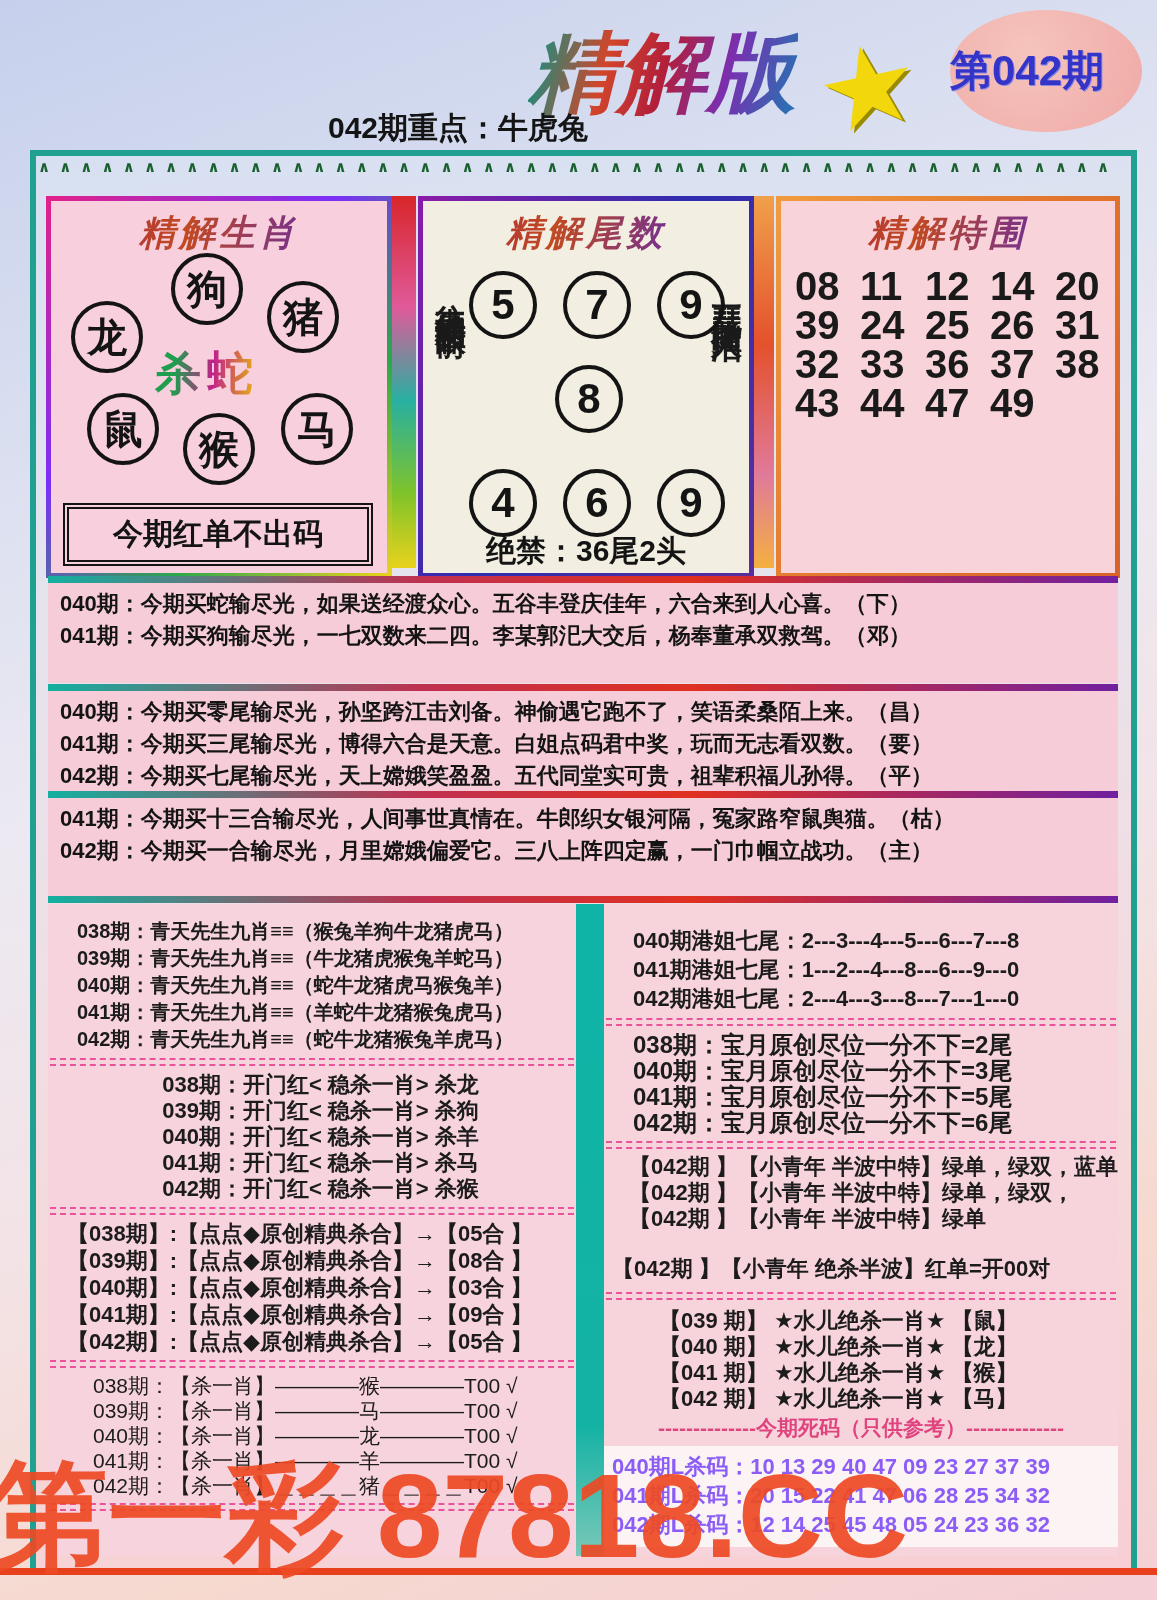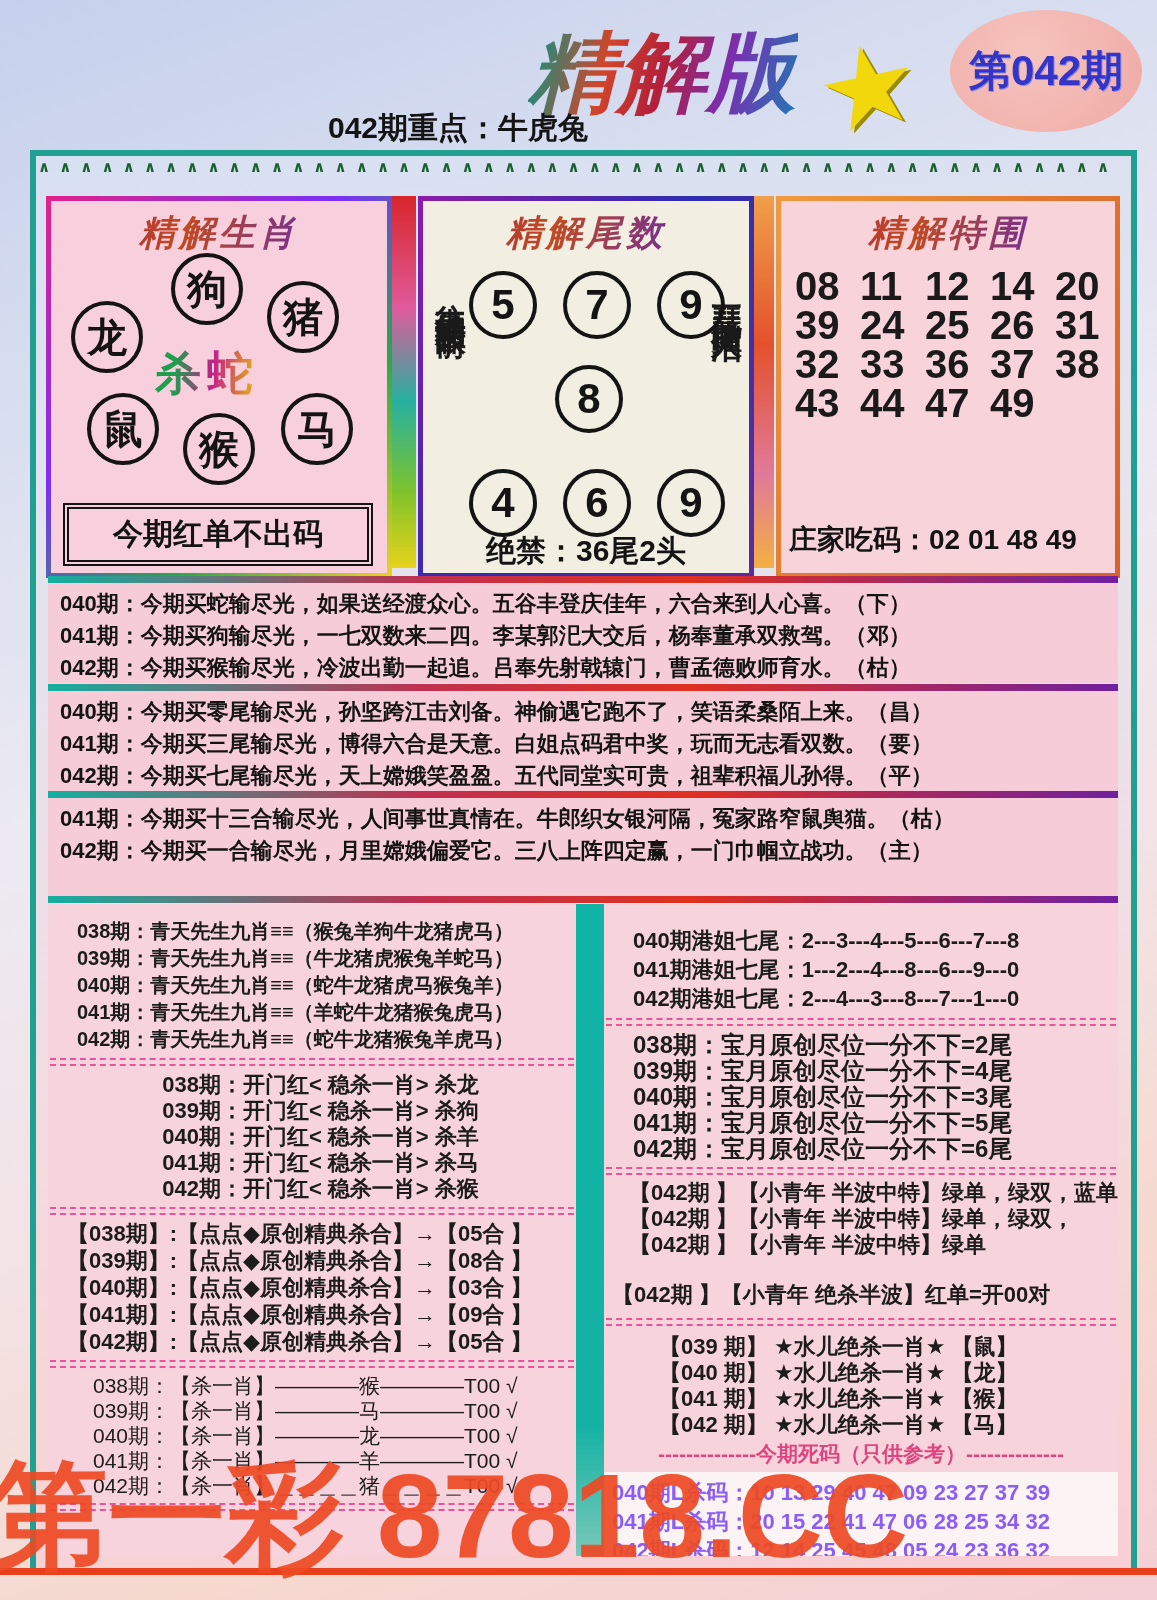--- a/index.html
+++ b/index.html
@@ -7,21 +7,21 @@
   .page{position:relative;width:1157px;height:1600px;overflow:hidden;
     background:linear-gradient(160deg,#c6d0ec 0%,#d8def0 20%,#ece9f2 42%,#f3e3e6 62%,#f6d9cf 82%,#f4cfd6 100%);}
   
   .hdr-title{position:absolute;left:528px;top:14px;font-size:88px;font-weight:900;font-style:italic;
     letter-spacing:2px;white-space:nowrap;z-index:6;}
   .gtext{background:linear-gradient(105deg,#178f7e 5%,#d2452a 30%,#b31f3a 50%,#7a2fb0 72%,#2b6fb3 95%);
     -webkit-background-clip:text;background-clip:text;color:transparent;}
   .hdr-star{position:absolute;left:818px;top:22px;font-size:112px;color:#f2d70c;
     text-shadow:3px 3px 0 #9a8a00;transform:rotate(-12deg);z-index:7;font-style:normal;}
   .issue-ellipse{position:absolute;left:950px;top:10px;width:192px;height:122px;border-radius:50%;
-    background:radial-gradient(circle at 40% 35%,#f6c4bd,#efa9a6);z-index:5;display:flex;align-items:center;justify-content:center;}
+    background:radial-gradient(circle at 40% 35%,#f6c4bd,#efa9a6);z-index:5;display:flex;align-items:center;justify-content:flex-start;}
   .issue-text{font-size:42px;font-weight:900;color:#3434c8;text-shadow:1px 1px 0 #8888e0;white-space:nowrap;}
   .focus-line{position:absolute;left:328px;top:108px;font-size:30px;font-weight:700;color:#141414;z-index:6;white-space:nowrap;}
   
   .main-box{position:absolute;left:30px;top:150px;width:1095px;height:1412px;border:6px solid #1fa090;
     background:linear-gradient(172deg,#d7e0f2 0%,#e4e4ee 28%,#efdfe6 52%,#f6d8d8 75%,#f7cfd4 100%);z-index:2;}
   .zigzag{position:absolute;left:2px;top:2px;width:1079px;height:22px;overflow:hidden;white-space:nowrap;
     color:#1b6130;font-size:15px;font-weight:700;letter-spacing:9px;}
   
   .tbox{position:absolute;top:40px;height:372px;}
   .strip1{position:absolute;left:344px;top:40px;width:36px;height:372px;
@@ -158,27 +158,25 @@
           <div class="num-cell">32</div>
           <div class="num-cell">33</div>
           <div class="num-cell">36</div>
           <div class="num-cell">37</div>
           <div class="num-cell">38</div>
           <div class="num-cell">43</div>
           <div class="num-cell">44</div>
           <div class="num-cell">47</div>
           <div class="num-cell">49</div>
         </div>
-      <div class="special-footer">庄家吃码：02 01 48 49</div>
     </div>
 
     <div class="poem poem1">
         <div class="poem-line">040期：今期买蛇输尽光，如果送经渡众心。五谷丰登庆佳年，六合来到人心喜。（下）</div>
         <div class="poem-line">041期：今期买狗输尽光，一七双数来二四。李某郭汜大交后，杨奉董承双救驾。（邓）</div>
-        <div class="poem-line">042期：今期买猴输尽光，冷波出勤一起追。吕奉先射戟辕门，曹孟德败师育水。（枯）</div>
       </div>
     <div class="poem poem2">
         <div class="poem-line">040期：今期买零尾输尽光，孙坚跨江击刘备。神偷遇它跑不了，笑语柔桑陌上来。（昌）</div>
         <div class="poem-line">041期：今期买三尾输尽光，博得六合是天意。白姐点码君中奖，玩而无志看双数。（要）</div>
         <div class="poem-line">042期：今期买七尾输尽光，天上嫦娥笑盈盈。五代同堂实可贵，祖辈积福儿孙得。（平）</div>
       </div>
     <div class="poem poem3">
         <div class="poem-line">041期：今期买十三合输尽光，人间事世真情在。牛郎织女银河隔，冤家路窄鼠舆猫。（枯）</div>
         <div class="poem-line">042期：今期买一合输尽光，月里嫦娥偏爱它。三八上阵四定赢，一门巾帼立战功。（主）</div>
       </div>
@@ -222,21 +220,20 @@
 
     <div class="col-right">
       <div class="sec mt22">
           <div class="qiwei-line">040期港姐七尾：2---3---4---5---6---7---8</div>
           <div class="qiwei-line">041期港姐七尾：1---2---4---8---6---9---0</div>
           <div class="qiwei-line">042期港姐七尾：2---4---3---8---7---1---0</div>
         </div>
       <div class="dashsep"></div>
       <div class="sec mt6">
           <div class="baoyue-line">038期：宝月原创尽位一分不下=2尾</div>
-          <div class="baoyue-line">039期：宝月原创尽位一分不下=4尾</div>
           <div class="baoyue-line">040期：宝月原创尽位一分不下=3尾</div>
           <div class="baoyue-line">041期：宝月原创尽位一分不下=5尾</div>
           <div class="baoyue-line">042期：宝月原创尽位一分不下=6尾</div>
         </div>
       <div class="dashsep"></div>
       <div class="sec">
           <div class="banbo-line">【042期 】【小青年 半波中特】绿单，绿双，蓝单</div>
           <div class="banbo-line">【042期 】【小青年 半波中特】绿单，绿双，</div>
           <div class="banbo-line">【042期 】【小青年 半波中特】绿单</div>
         </div>

